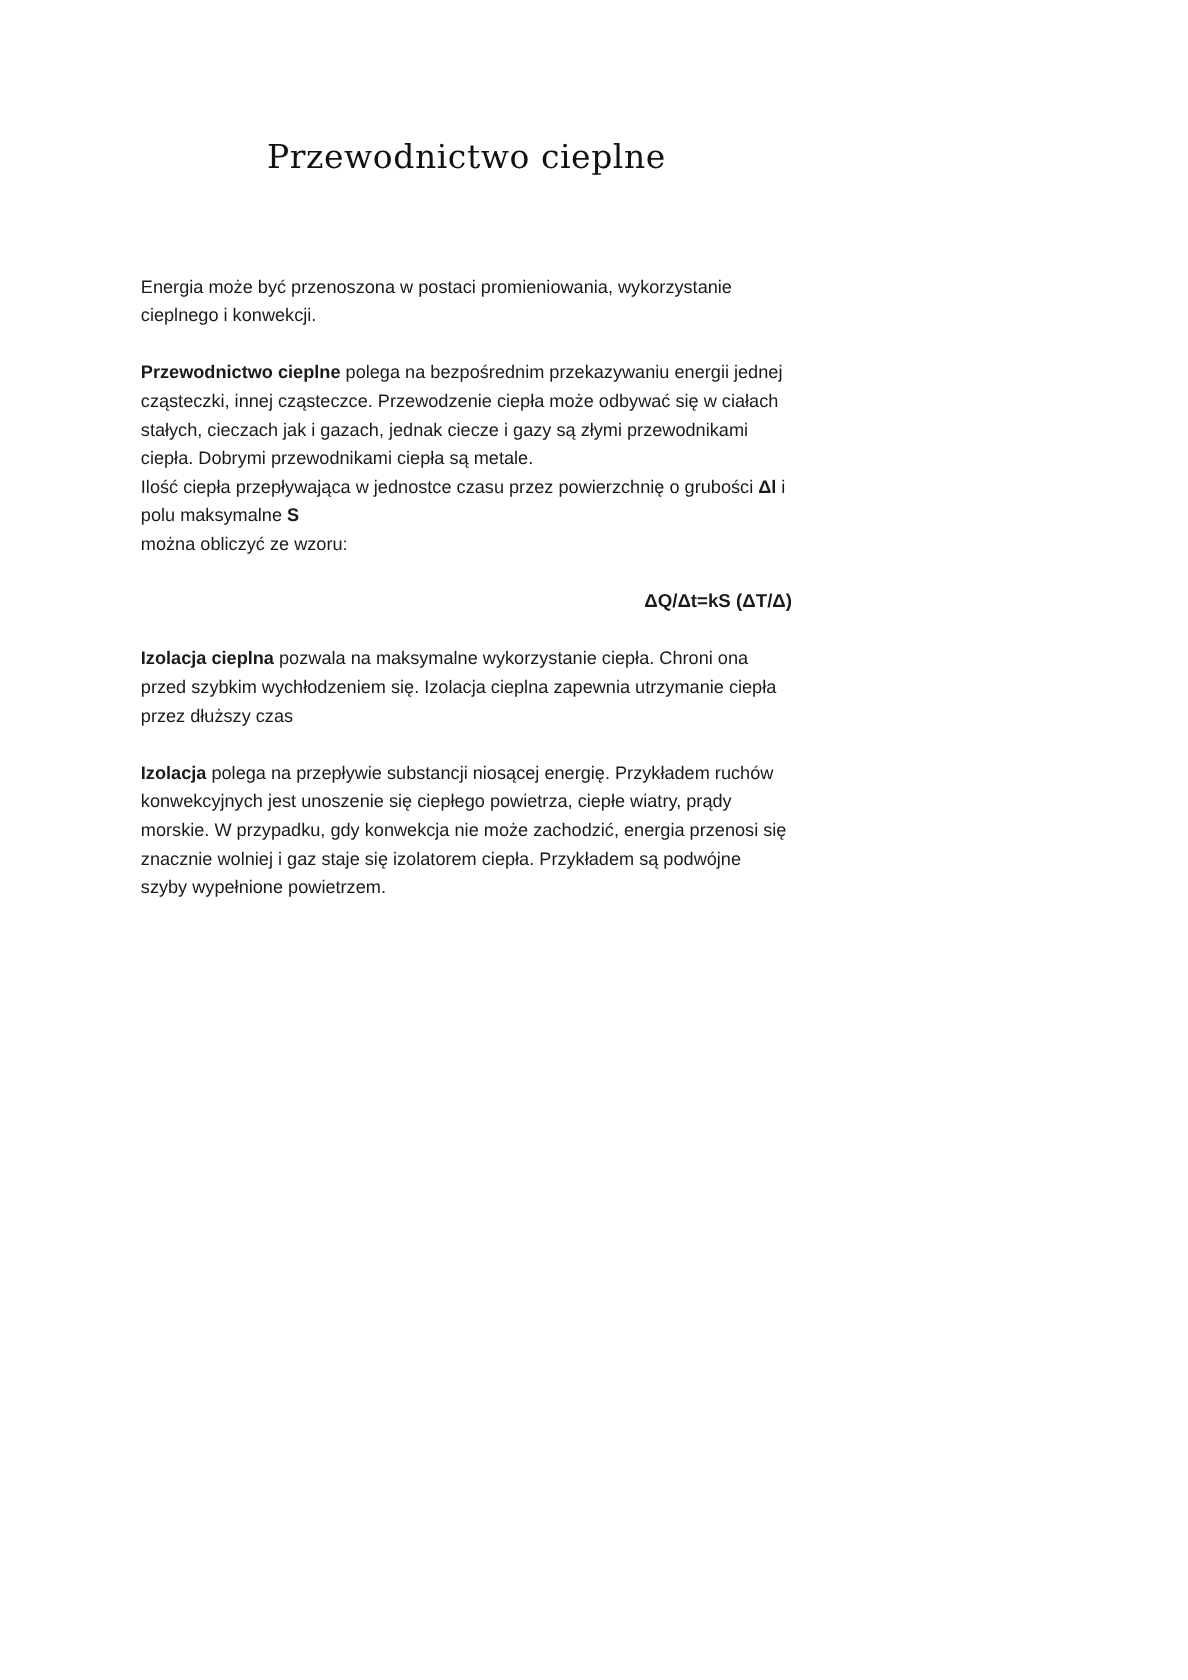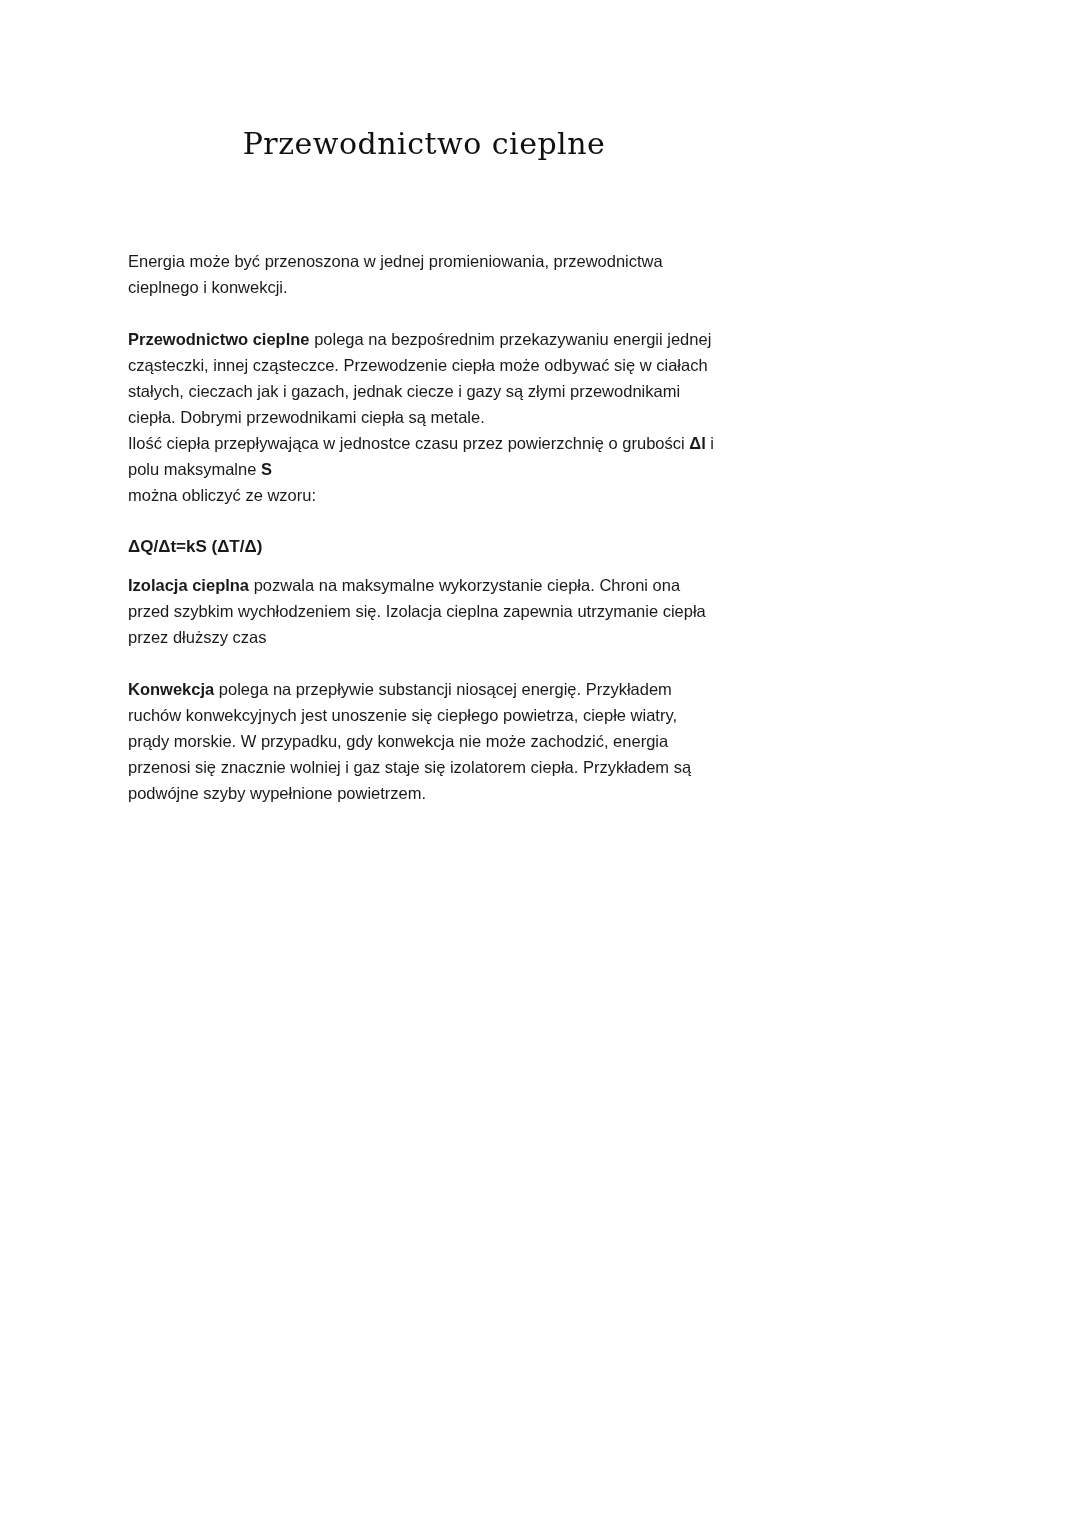--- a/index.html
+++ b/index.html
@@ -34,43 +34,43 @@
     font-size: 16.5px;
     line-height: 26px;
     margin: 0 0 26px 0;
     white-space: pre-wrap;
     max-width: 822px;
   }
   .para b {
     font-weight: bold;
   }
   .formula {
-    text-align: left;
+    text-align: right;
     font-weight: bold;
     font-size: 17px;
     line-height: 26px;
-    margin: 26px 0 12px 0;
+    margin: 26px 0 26px 0;
     max-width: 822px;
   }
   .spaced {
   }
 </style>
 </head>
 <body>
 
 <div class="page">
 
   <h1 class="doc-title"><span>Przewodnictwo cieplne</span><br></h1>
 
-  <p class="para"><span>Energia może być przenoszona w jednej promieniowania, przewodnictwa cieplnego i konwekcji.</span></p>
+  <p class="para"><span>Energia może być przenoszona w postaci promieniowania, wykorzystanie cieplnego i konwekcji.</span></p>
 
   <p class="para"><b>Przewodnictwo cieplne</b><span> polega na bezpośrednim przekazywaniu energii jednej cząsteczki, innej cząsteczce. Przewodzenie ciepła może odbywać się w ciałach stałych, cieczach jak i gazach, jednak ciecze i gazy są złymi przewodnikami ciepła. Dobrymi przewodnikami ciepła są metale.
 Ilość ciepła przepływająca w jednostce czasu przez powierzchnię o grubości </span><b>Δl</b><span> i polu maksymalne </span><b>S</b><span>
 można obliczyć ze wzoru:</span></p>
 
   <p class="formula">ΔQ/Δt=kS (ΔT/Δ)</p>
 
 
   <p class="para spaced"><b>Izolacja cieplna</b><span> pozwala na maksymalne wykorzystanie ciepła. Chroni ona przed szybkim wychłodzeniem się. Izolacja cieplna zapewnia utrzymanie ciepła przez dłuższy czas</span></p>
 
-  <p class="para spaced"><b>Konwekcja</b><span> polega na przepływie substancji niosącej energię. Przykładem ruchów konwekcyjnych jest unoszenie się ciepłego powietrza, ciepłe wiatry, prądy morskie. W przypadku, gdy konwekcja nie może zachodzić, energia przenosi się znacznie wolniej i gaz staje się izolatorem ciepła. Przykładem są podwójne szyby wypełnione powietrzem.</span></p>
+  <p class="para spaced"><b>Izolacja</b><span> polega na przepływie substancji niosącej energię. Przykładem ruchów konwekcyjnych jest unoszenie się ciepłego powietrza, ciepłe wiatry, prądy morskie. W przypadku, gdy konwekcja nie może zachodzić, energia przenosi się znacznie wolniej i gaz staje się izolatorem ciepła. Przykładem są podwójne szyby wypełnione powietrzem.</span></p>
 
 </div>
 
 </body></html>

